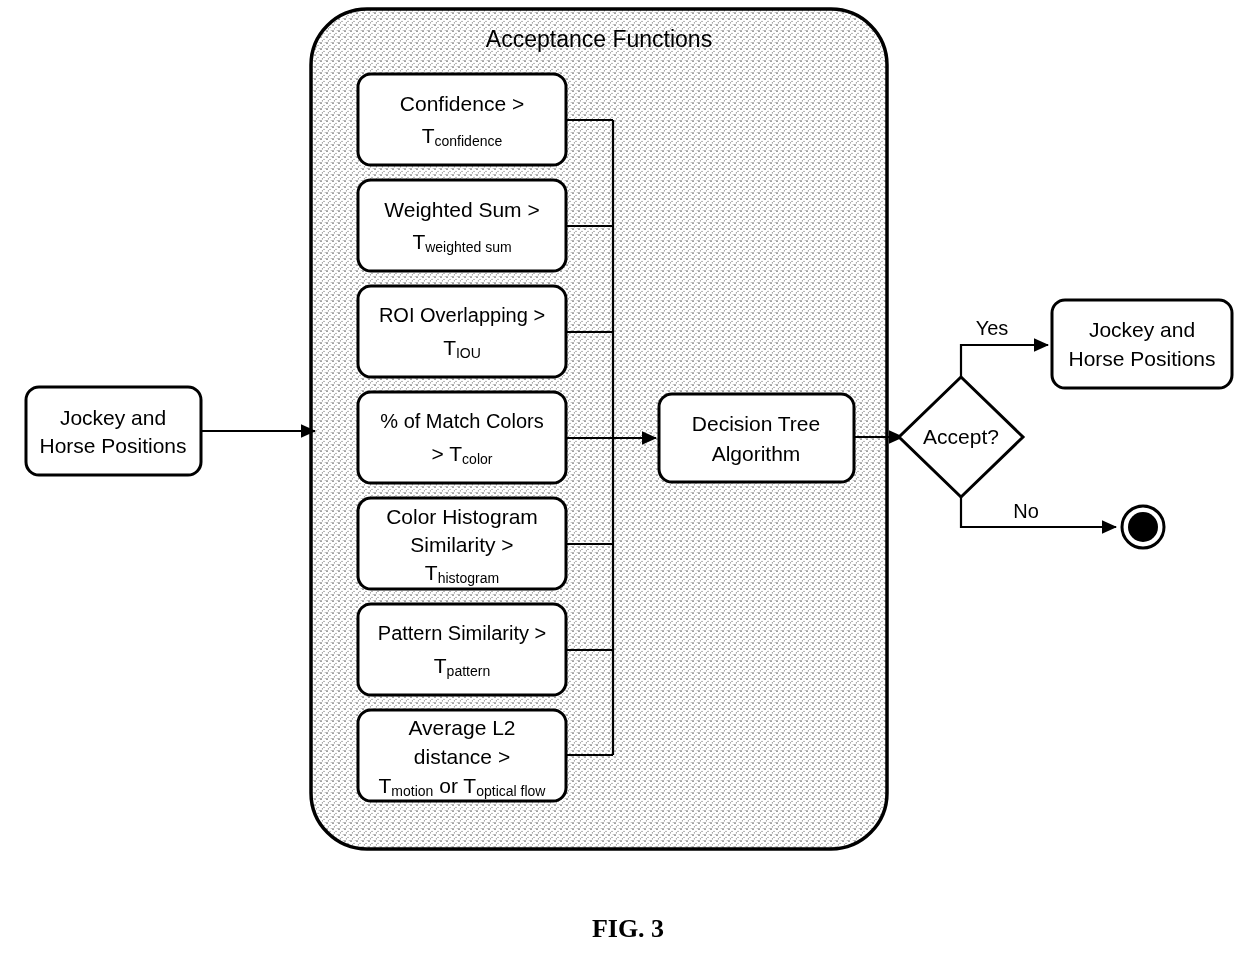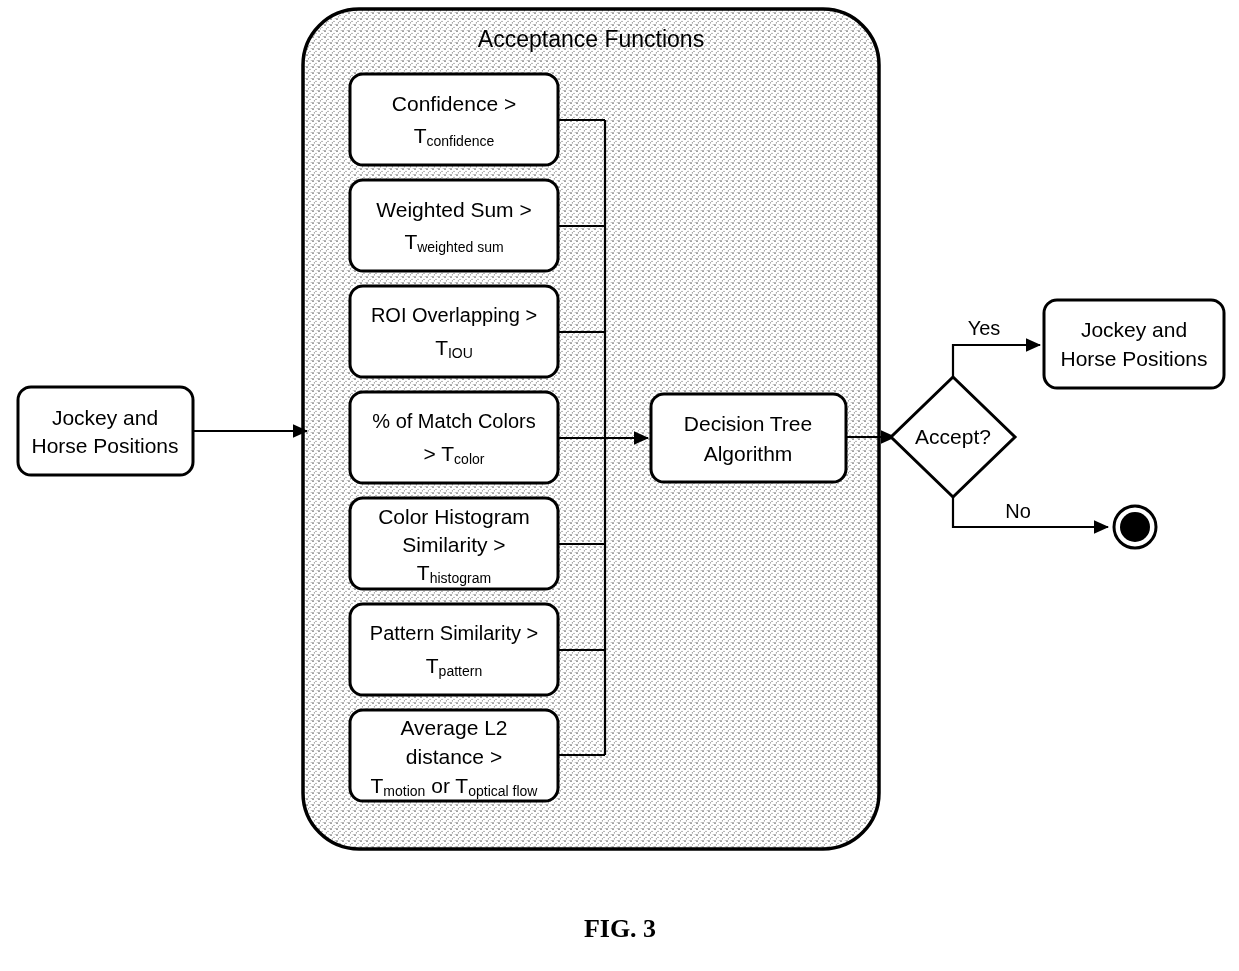--- a/index.html
+++ b/index.html
@@ -12,20 +12,21 @@
     height: 971px;
     position: relative;
     font-family: "Liberation Sans", sans-serif;
     overflow: hidden;
   }
   #diagram-root {
     position: absolute;
     left: 0; top: 0;
     width: 1072px;
     height: 971px;
+    padding-left: 8px;
   }
   svg#figure {
     display: block;
     width: 1239px;
     height: 971px;
   }
   .node-label {
     font-family: "Liberation Sans", sans-serif;
     font-size: 21px;
     fill: #000000;

